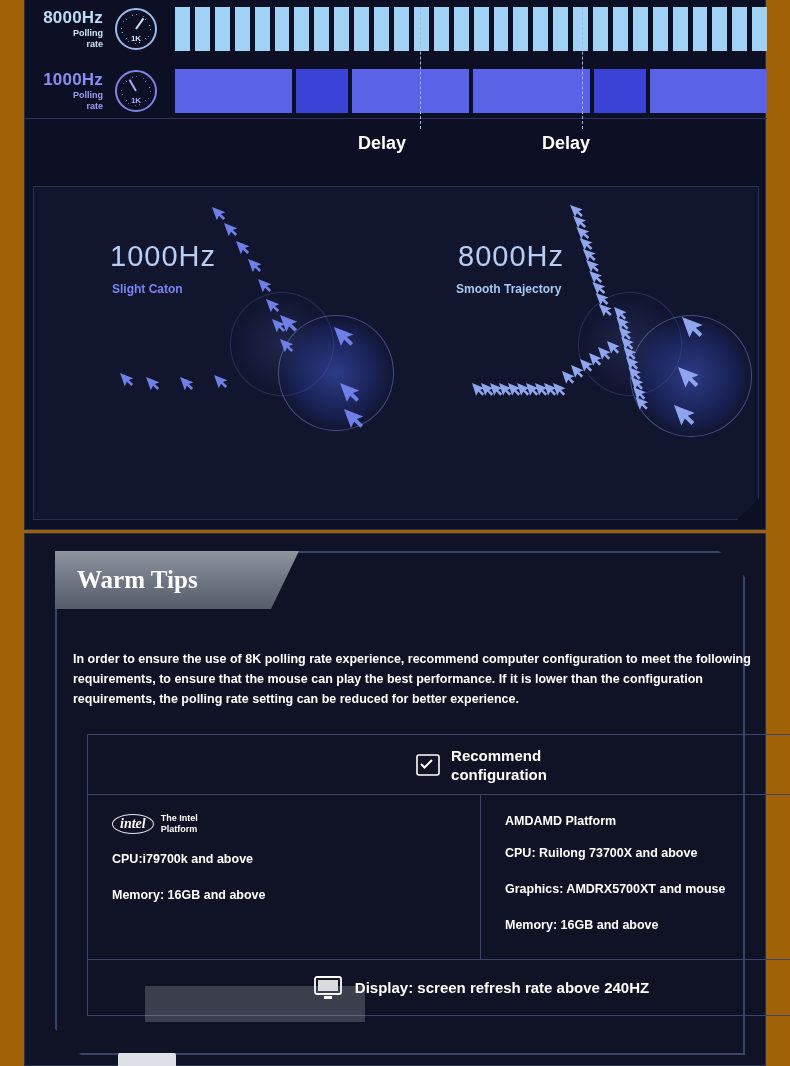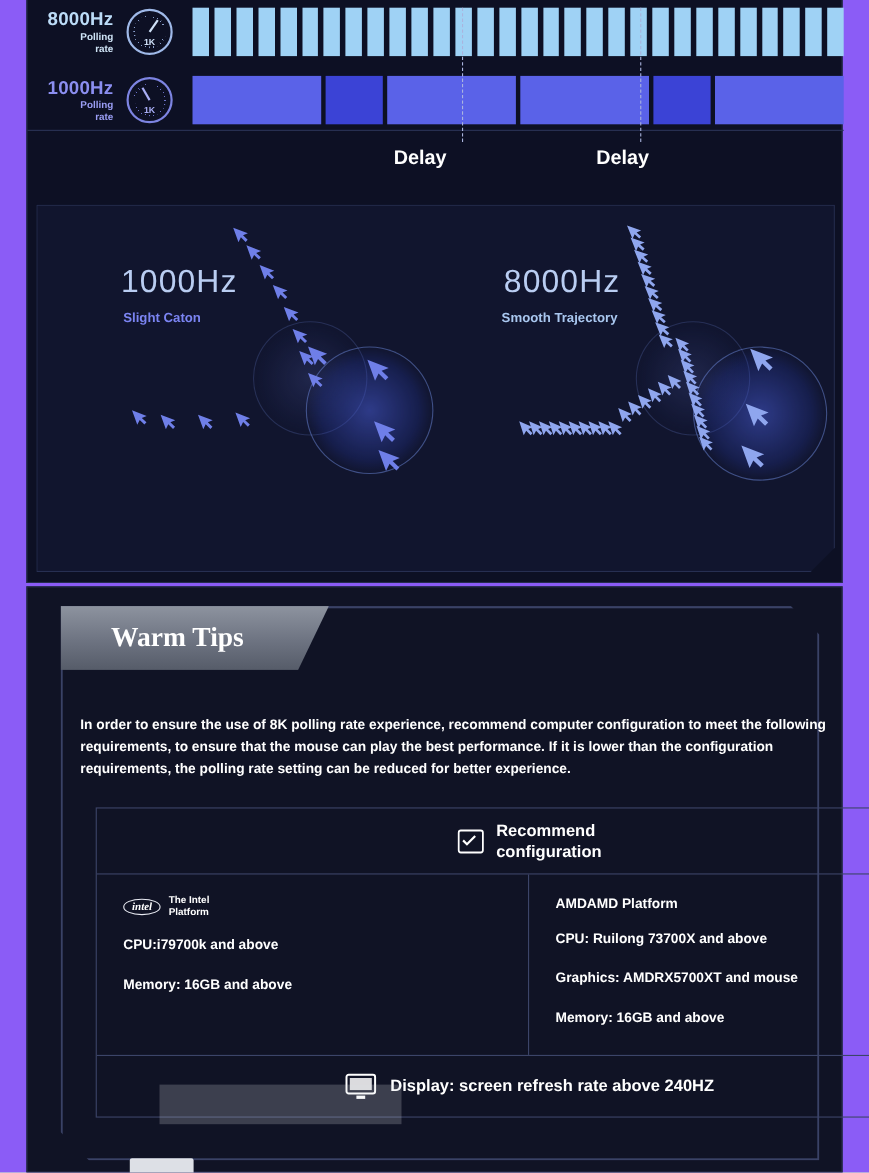--- a/index.html
+++ b/index.html
@@ -3,21 +3,21 @@
 <meta charset="utf-8">
 <style>
   * { box-sizing: border-box; margin: 0; padding: 0; }
   html, body {
     width: 790px;
     height: 1066px;
     background: #eef0f5;
     font-family: "Liberation Sans", sans-serif;
     overflow: hidden;
   }
-  .page { position: relative; width: 790px; height: 1066px; background: #8b5cf6; }
+  .page { position: relative; width: 790px; height: 1066px; background: #a16207; }
 
   
   .panel-top {
     position: absolute;
     left: 24px; top: -60px;
     width: 742px; height: 590px;
     background: #0d1024;
     border: 1px solid #262d4d;
   }
   .poll-section {
@@ -104,21 +104,21 @@
   .warm-frame {
     position: absolute; left: 30px; top: 17px; right: 20px; bottom: 10px;
     border: 2px solid #3a4266;
     clip-path: polygon(0 0, calc(100% - 26px) 0, 100% 26px, 100% 100%, 26px 100%, 0 calc(100% - 26px));
   }
   .warm-tab {
     position: absolute; left: 30px; top: 17px;
     width: 244px; height: 58px;
     background: linear-gradient(180deg,#8d939f 0%, #6d7381 55%, #565c69 100%);
     clip-path: polygon(0 0, 100% 0, calc(100% - 28px) 100%, 0 100%);
-    display: flex; align-items: center; padding-left: 24px;
+    display: flex; align-items: center;
   }
   .warm-tab span {
     margin-left: 22px; color: #ffffff; font-size: 25px; font-weight: bold;
     font-family: "Liberation Serif", serif;
   }
   .warm-text {
     position: absolute; left: 48px; top: 115px; width: 700px;
     color: #ffffff; font-size: 12.5px; line-height: 20px; font-weight: bold;
   }
   .spec-table {
@@ -131,21 +131,21 @@
     border-bottom: 1px solid #3c4569; gap: 10px;
   }
   .spec-head .title { color: #ffffff; font-size: 15px; font-weight: bold; line-height: 19px; }
   .spec-body { display: flex; }
   .spec-col { width: 50%; padding: 10px 0 16px 0; }
   .spec-col.left { border-right: 1px solid #3c4569; }
   .spec-row { color: #ffffff; font-size: 12.5px; font-weight: bold; padding: 11px 0 11px 24px; }
   .intel-row { display: flex; align-items: center; gap: 7px; padding: 8px 0 6px 24px; }
   .intel-badge {
     border: 1px solid #e8eaf2; border-radius: 50%/50%;
-    padding: 1px 7px; font-size: 10px; color: #ffffff;
+    padding: 1px 7px; font-size: 14px; color: #ffffff;
     font-family: "Liberation Serif", serif; font-style: italic; font-weight: bold;
   }
   .intel-txt { color: #ffffff; font-size: 9px; line-height: 11px; font-weight: bold; }
   .spec-foot {
     border-top: 1px solid #3c4569; height: 56px;
     display: flex; align-items: center; justify-content: center; gap: 12px;
   }
   .spec-foot .txt { color: #ffffff; font-size: 15px; font-weight: bold; }
   .ghost-a { position: absolute; left: 93px; bottom: -6px; width: 58px; height: 18px; background: #e9ebf0; border-radius: 2px; opacity: .95; }
   .ghost-b { position: absolute; left: 120px; top: 452px; width: 220px; height: 36px; background: #d9dde4; opacity: .22; }

